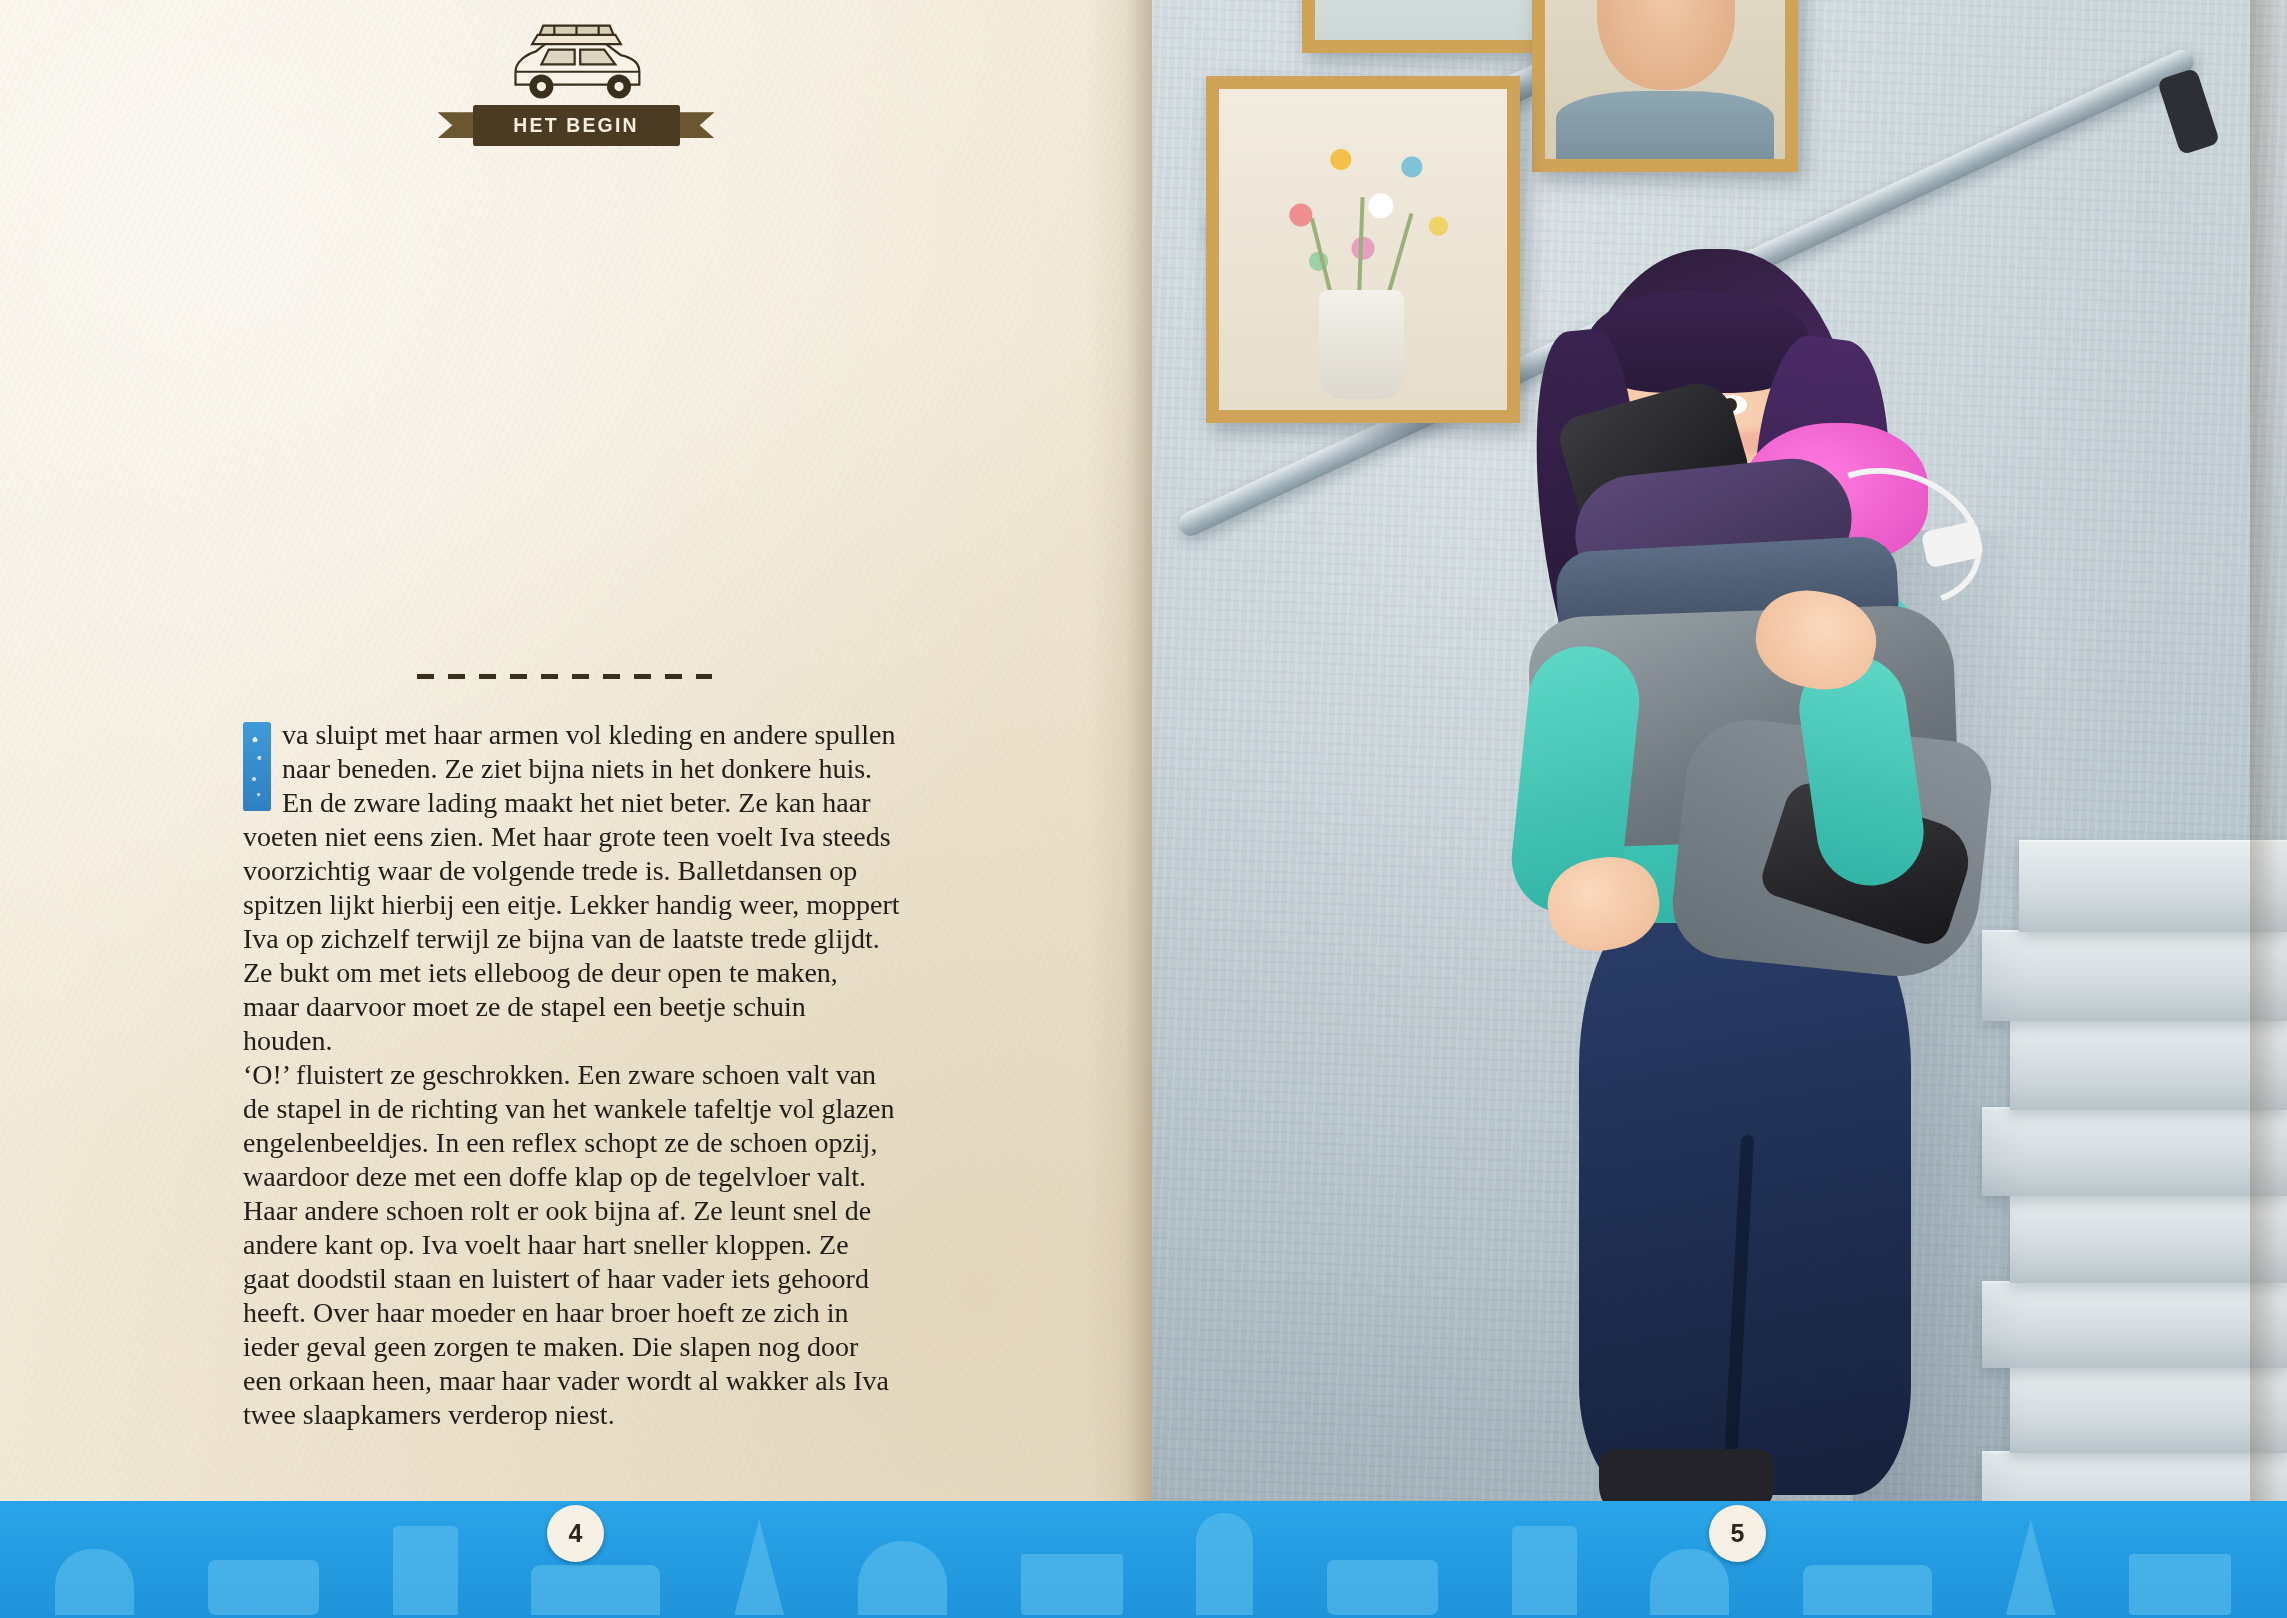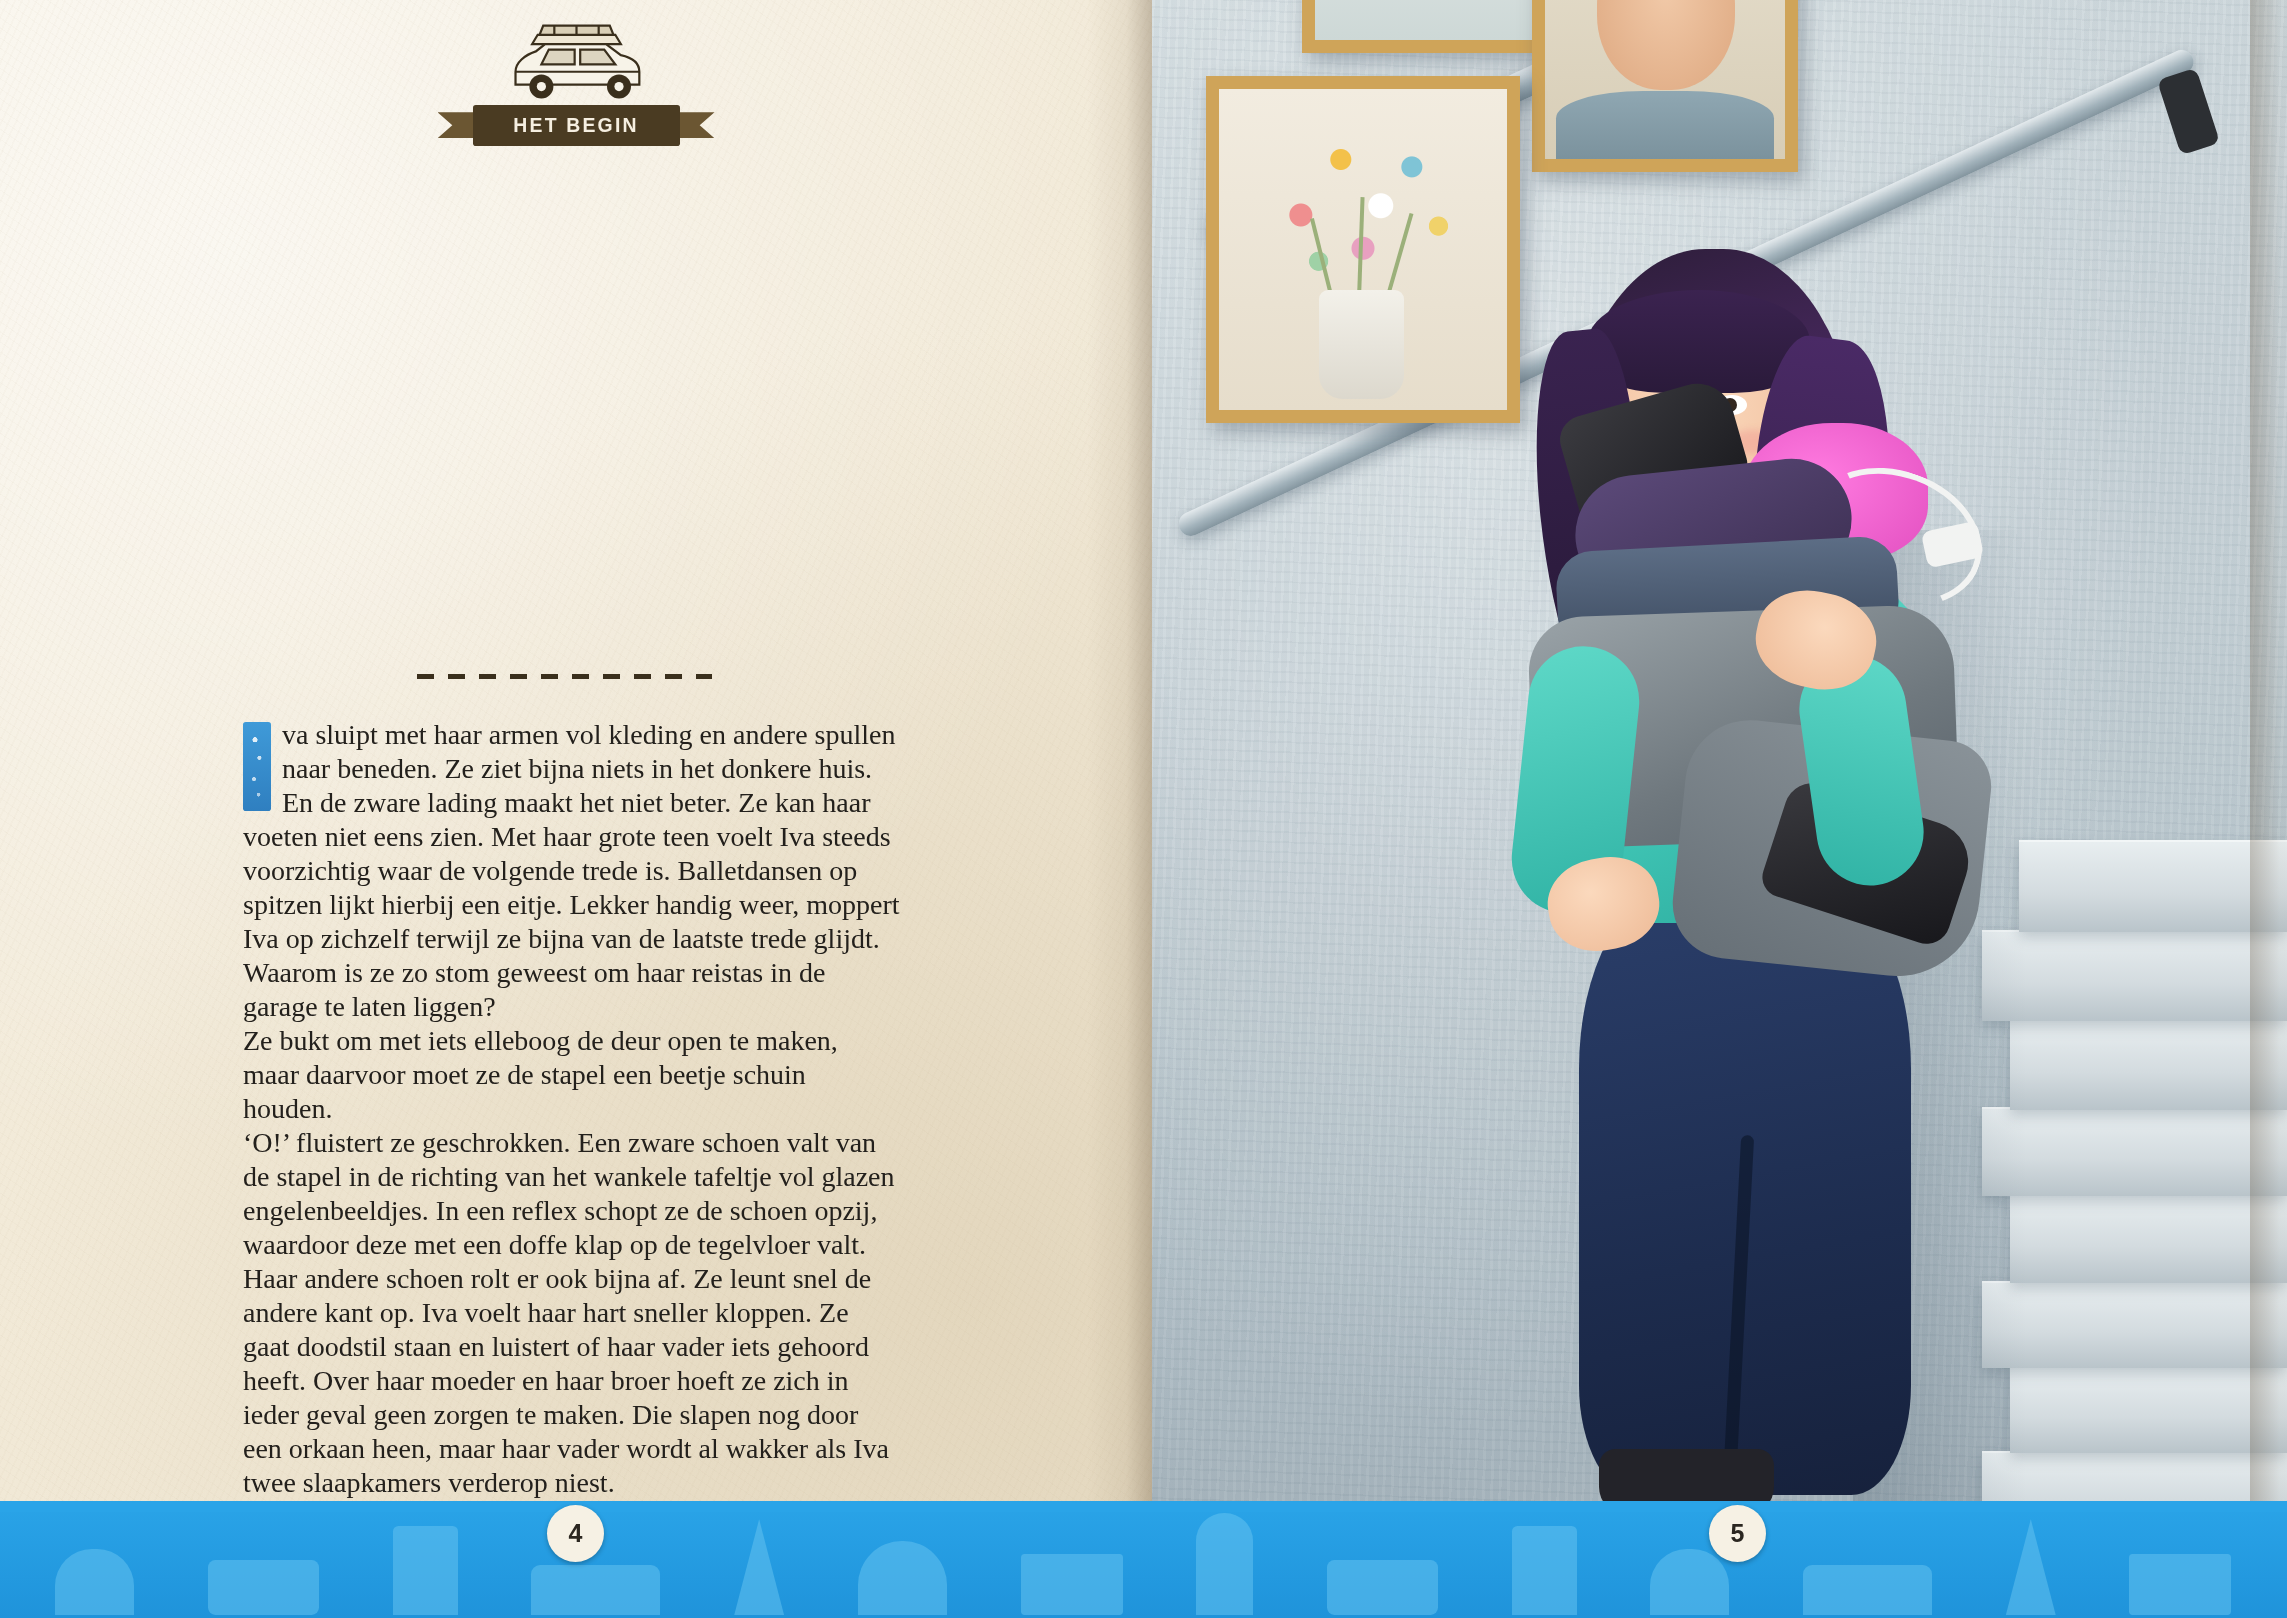--- a/index.html
+++ b/index.html
@@ -486,21 +486,20 @@
         <span class="ribbon-text">HET BEGIN</span>
       </div>
     </div>
 
 
     <div class="dash-rule"></div>
 
     <div class="body-col">
       <div class="dropcap"></div>
       <p class="para">va sluipt met haar armen vol kleding en andere spullen naar beneden. Ze ziet bijna niets in het donkere huis. En de zware lading maakt het niet beter. Ze kan haar voeten niet eens zien. Met haar grote teen voelt Iva steeds voorzichtig waar de volgende trede is. Balletdansen op spitzen lijkt hierbij een eitje. Lekker handig weer, moppert Iva op zichzelf terwijl ze bijna van de laatste trede glijdt.</p>
-      <p class="para">Waarom is ze zo stom geweest om haar reistas in de garage te laten liggen?</p>
       <p class="para">Ze bukt om met iets elleboog de deur open te maken, maar daarvoor moet ze de stapel een beetje schuin houden.</p>
       <p class="para">‘O!’ fluistert ze geschrokken. Een zware schoen valt van de stapel in de richting van het wankele tafeltje vol glazen engelenbeeldjes. In een reflex schopt ze de schoen opzij, waardoor deze met een doffe klap op de tegelvloer valt. Haar andere schoen rolt er ook bijna af. Ze leunt snel de andere kant op. Iva voelt haar hart sneller kloppen. Ze gaat doodstil staan en luistert of haar vader iets gehoord heeft. Over haar moeder en haar broer hoeft ze zich in ieder geval geen zorgen te maken. Die slapen nog door een orkaan heen, maar haar vader wordt al wakker als Iva twee slaapkamers verderop niest.</p>
     </div>
 
     <div class="left-edge-shadow"></div>
   </div>
 
   <div class="page-right">
     <div class="wall"></div>
     <div class="wall-texture"></div>

